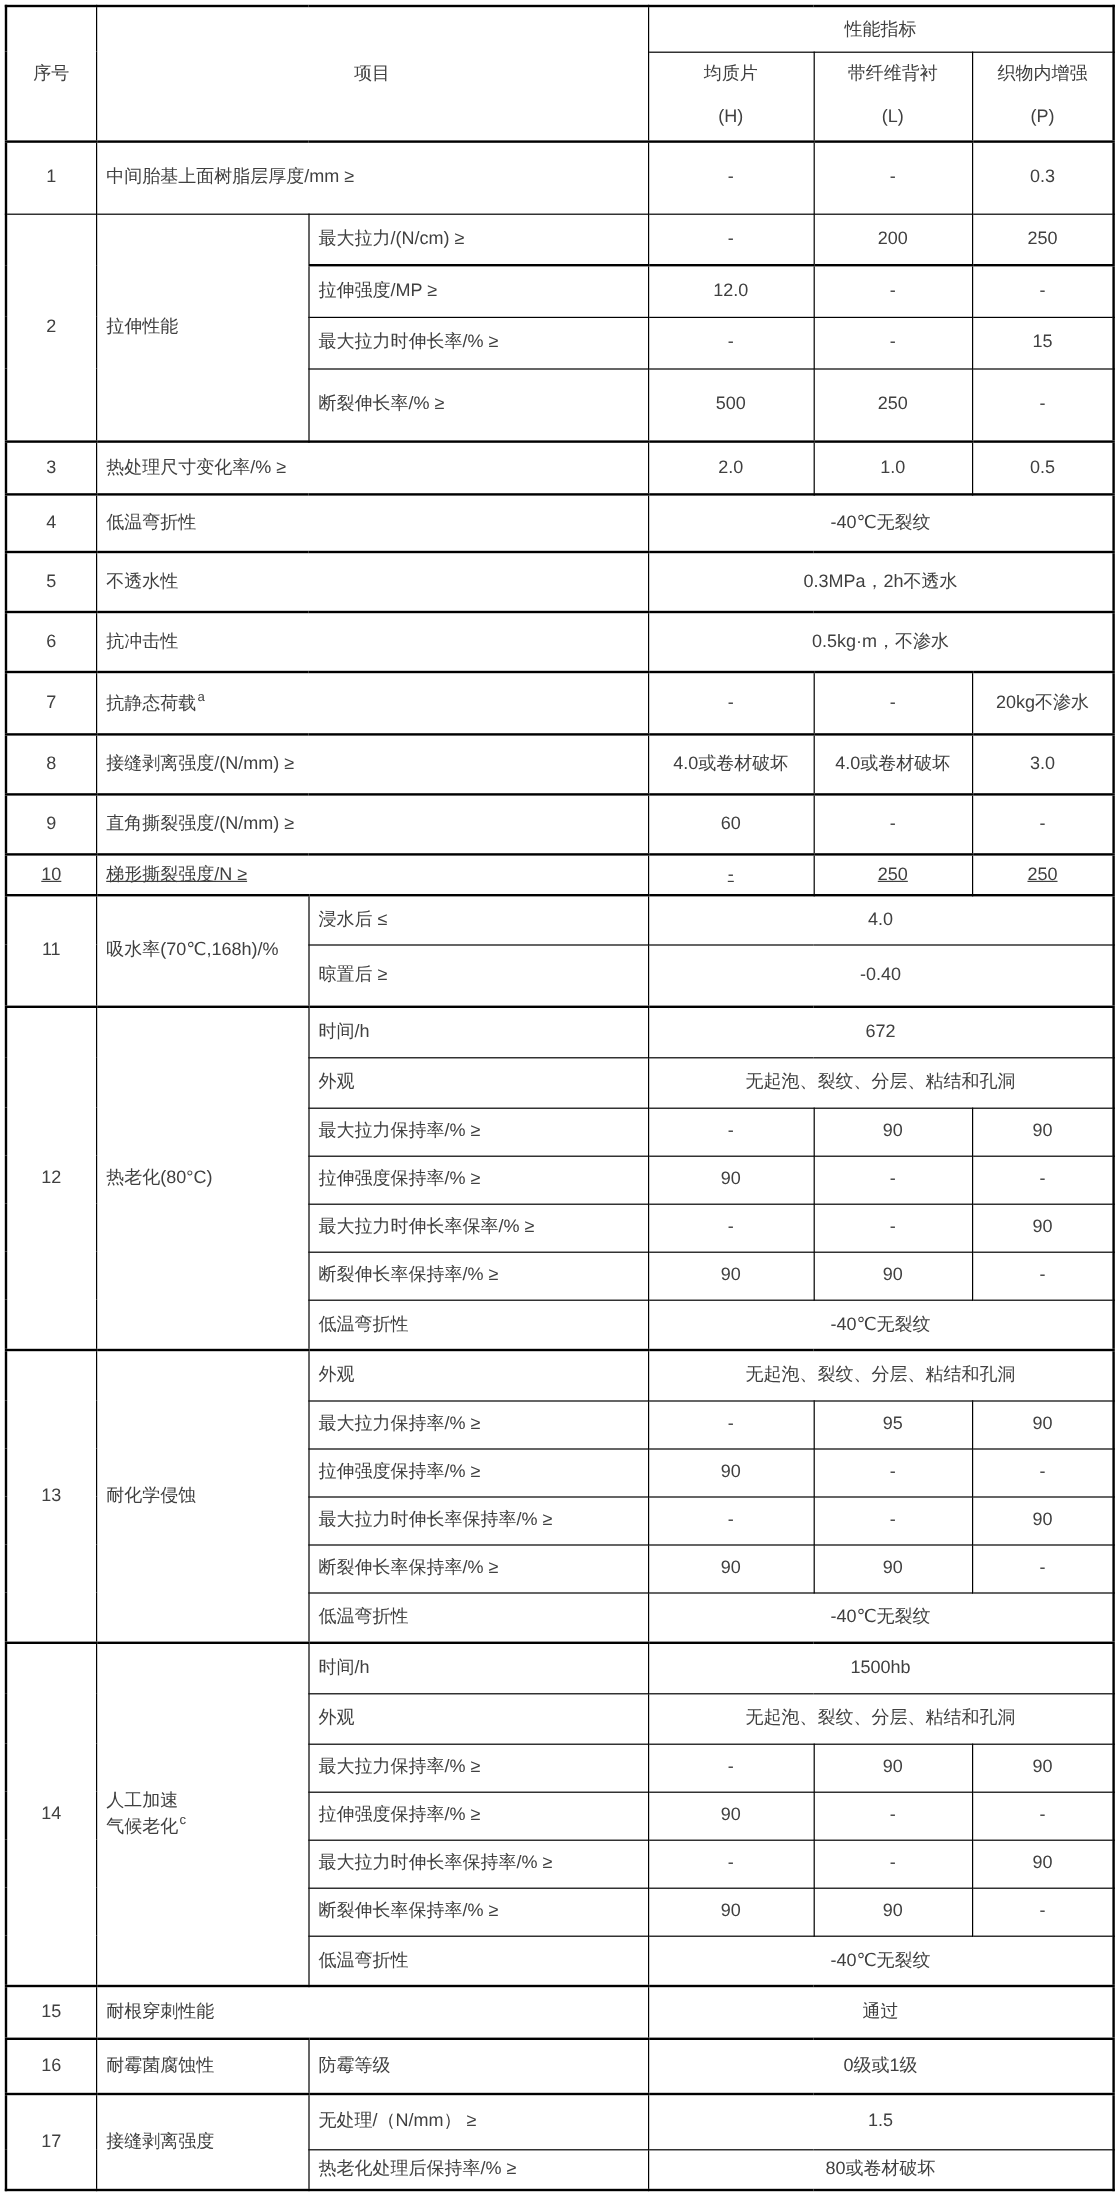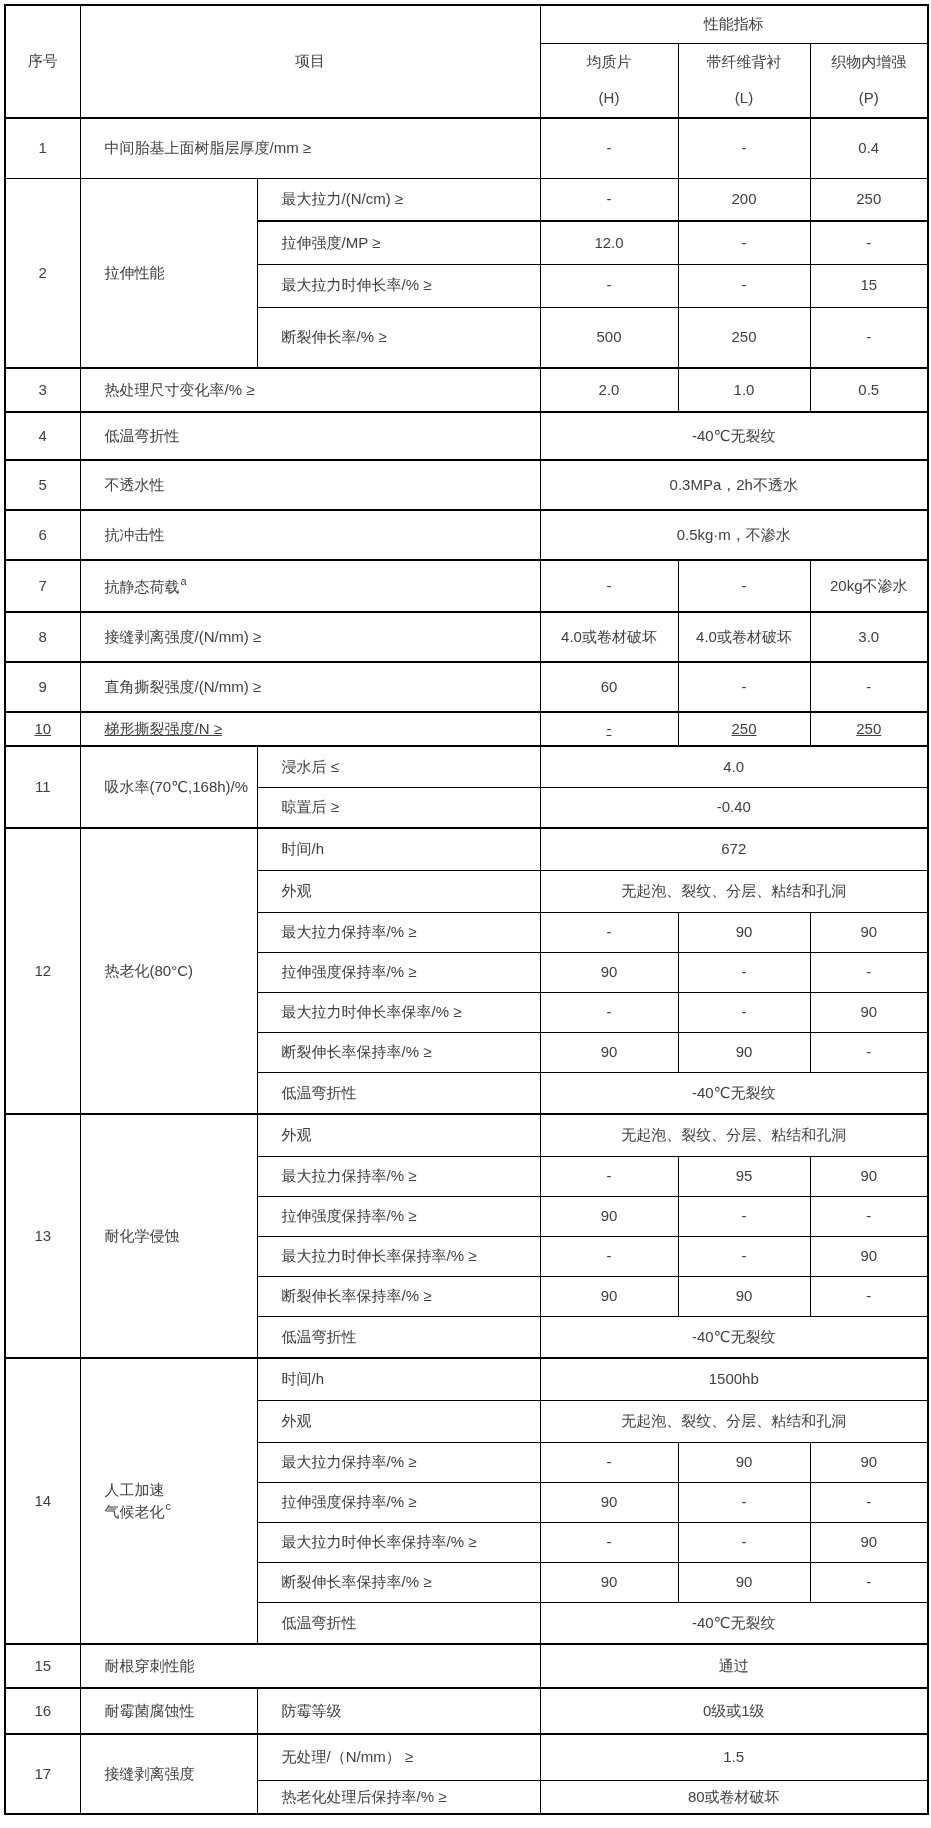--- a/index.html
+++ b/index.html
@@ -27,21 +27,21 @@
     border: 1px solid var(--border);
     padding: 2px 6px;
     vertical-align: middle;
     overflow: hidden;
     font-weight: normal;
     background: var(--bg);
   }
   thead tr:last-child th { border-bottom-width: 2px; margin-left: 32px; }
   tr.g > td { border-top-width: 2px; }
   .ac { text-align: center; }
-  .al { text-align: left; padding-left: 24px; }
+  .al { text-align: left; padding-left: 8px; }
   .ln { line-height: 1.35; }
   .ln + .ln { }
   .hdr-line { line-height: 1.2; }
   .hdr-line + .hdr-line { margin-top: 18px; }
   sup { font-size: 11px; position: relative; top: -1px; left: 1px; }
 </style>
 </head>
 <body>
 
 <div class="page">
@@ -83,21 +83,21 @@
           <td colspan="2" class="al">
             <div class="ln"><span>中间胎基上面树脂层厚度/mm ≥</span></div>
           </td>
           <td class="ac">
             <div class="ln"><span>-</span></div>
           </td>
           <td class="ac">
             <div class="ln"><span>-</span></div>
           </td>
           <td class="ac">
-            <div class="ln"><span>0.4</span></div>
+            <div class="ln"><span>0.3</span></div>
           </td>
         </tr>
         <tr style="height: 43px;">
           <td rowspan="4" class="ac">
             <div class="ln"><span>2</span></div>
           </td>
           <td rowspan="4" class="al">
             <div class="ln"><span>拉伸性能</span></div>
           </td>
           <td class="al">
@@ -280,21 +280,21 @@
           <td rowspan="2" class="al">
             <div class="ln"><span>吸水率(70℃,168h)/%</span></div>
           </td>
           <td class="al">
             <div class="ln"><span>浸水后 ≤</span></div>
           </td>
           <td colspan="3" class="ac">
             <div class="ln"><span>4.0</span></div>
           </td>
         </tr>
-        <tr style="height: 41px;">
+        <tr style="height: 52px;">
           <td class="al">
             <div class="ln"><span>晾置后 ≥</span></div>
           </td>
           <td colspan="3" class="ac">
             <div class="ln"><span>-0.40</span></div>
           </td>
         </tr>
         <tr class="g" style="height: 42px;">
           <td rowspan="7" class="ac">
             <div class="ln"><span>12</span></div>

